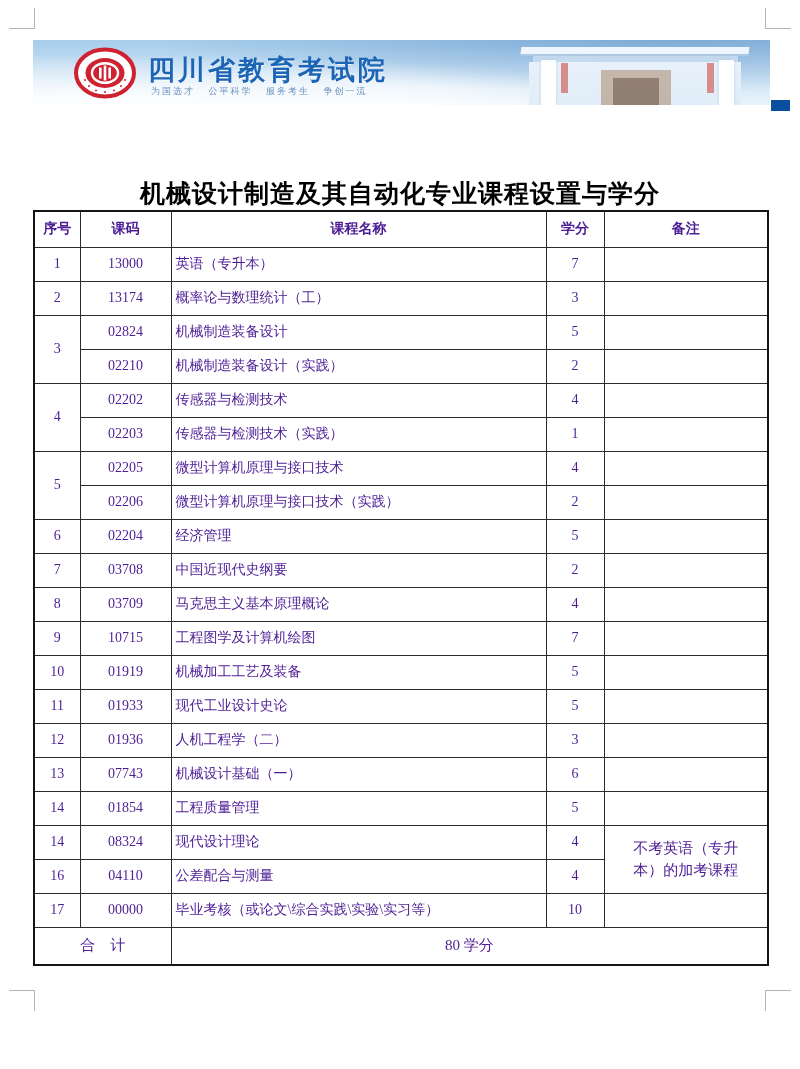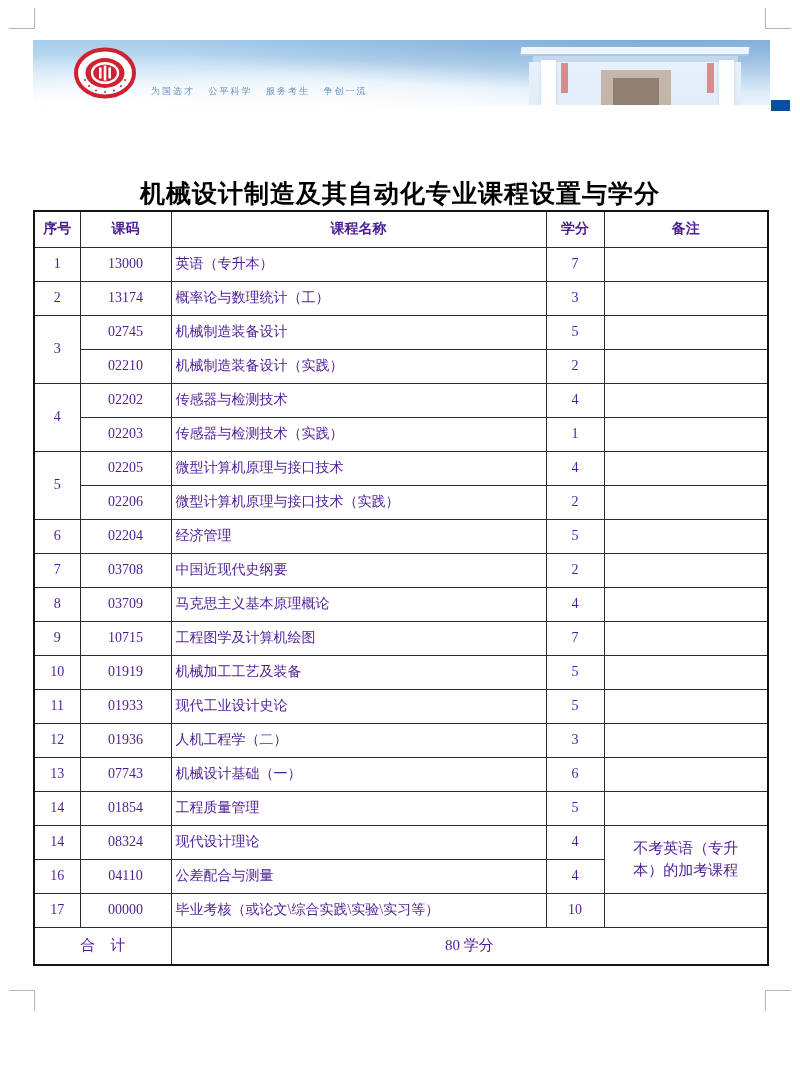--- a/index.html
+++ b/index.html
@@ -120,20 +120,21 @@
       <rect x="30.7" y="18.5" width="2.6" height="15" fill="#ffffff"></rect>
       <rect x="35.4" y="20.5" width="2.6" height="11" fill="#ffffff"></rect>
       <circle cx="12" cy="33" r="1" fill="#cf2230"></circle>
         <circle cx="16" cy="39" r="1" fill="#cf2230"></circle>
       <circle cx="23" cy="43.5" r="1" fill="#cf2230"></circle>
         <circle cx="32" cy="45" r="1" fill="#cf2230"></circle>
       <circle cx="41" cy="43.5" r="1" fill="#cf2230"></circle>
         <circle cx="48" cy="39" r="1" fill="#cf2230"></circle>
       <circle cx="52" cy="33" r="1" fill="#cf2230"></circle>
     </svg>
+    <div class="site-name">四川省教育考试院</div>
     <div class="slogan">为国选才 公平科学 服务考生 争创一流</div>
   </div>
 
   <div class="nav-cap"></div>
 
   <div class="page-title">机械设计制造及其自动化专业课程设置与学分</div>
 
 
   <table class="course">
     <colgroup>
@@ -162,21 +163,21 @@
         </tr>
         <tr>
           <td class="col-no">2</td>
           <td class="col-code">13174</td>
           <td class="col-name">概率论与数理统计（工）</td>
           <td class="col-credit">3</td>
           <td class="col-remark"></td>
         </tr>
         <tr>
           <td class="col-no" rowspan="2">3</td>
-          <td class="col-code">02745</td>
+          <td class="col-code">02824</td>
           <td class="col-name">机械制造装备设计</td>
           <td class="col-credit">5</td>
           <td class="col-remark"></td>
         </tr>
         <tr>
           <td class="col-code">02210</td>
           <td class="col-name">机械制造装备设计（实践）</td>
           <td class="col-credit">2</td>
           <td class="col-remark"></td>
         </tr>

